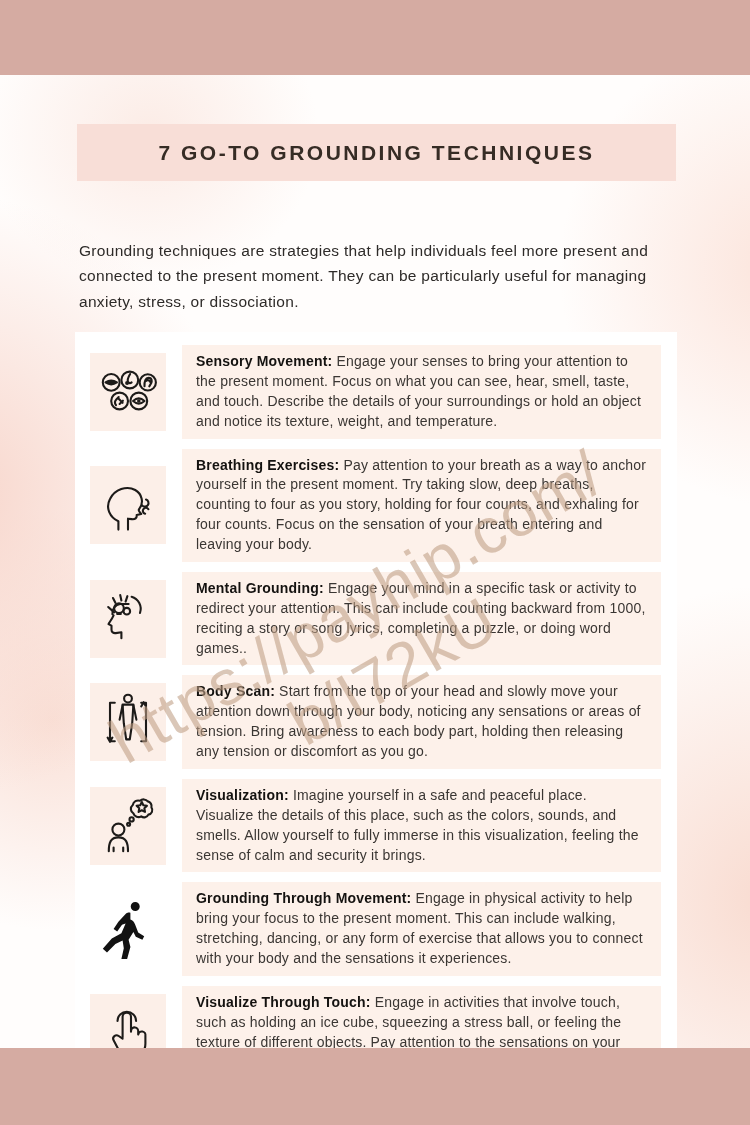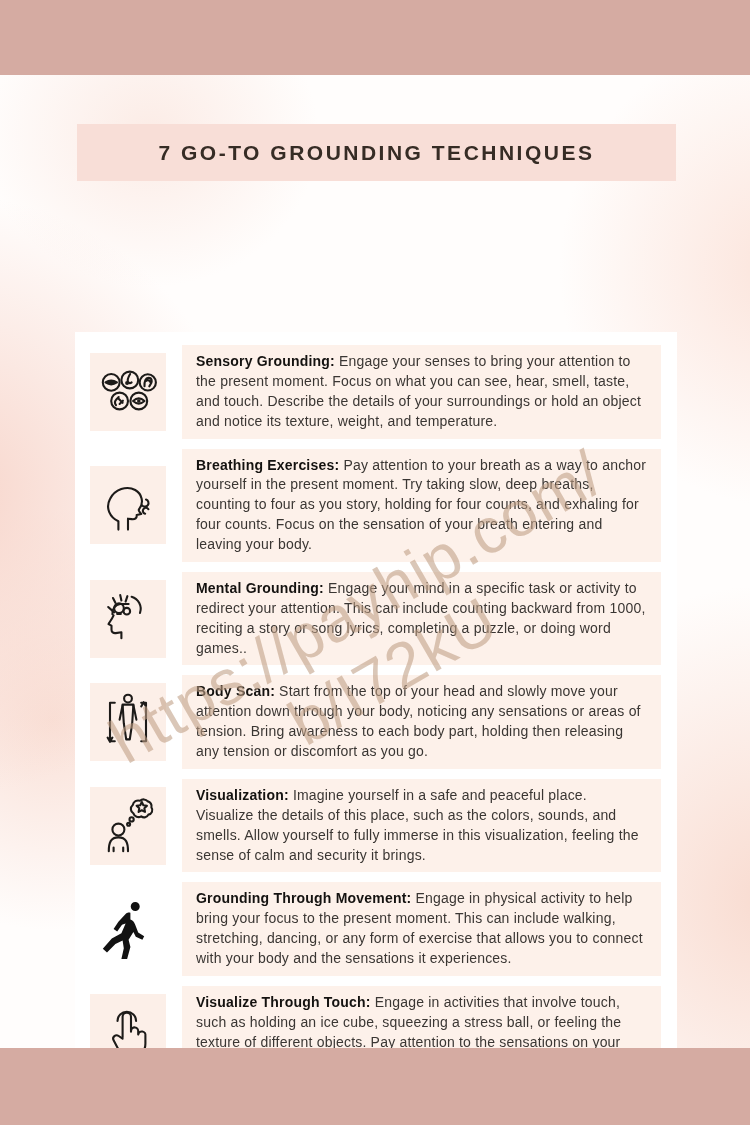--- a/index.html
+++ b/index.html
@@ -58,41 +58,42 @@
 </head>
 <body>
 
 <div class="page">
   <div class="strip strip-top"></div>
 
   <div class="title-band">
     <h1>7 GO-TO GROUNDING TECHNIQUES</h1>
   </div>
 
+  <p class="intro">Grounding techniques are strategies that help individuals feel more present and connected to the present moment. They can be particularly useful for managing anxiety, stress, or dissociation.</p>
 
   <div class="card">
     <div id="rows">
   <div class="row">
     <div class="icon-box boxed">
             <svg viewBox="0 0 100 100" fill="none" stroke="#1d1b19" stroke-width="3.5" stroke-linecap="round" stroke-linejoin="round">
     <circle cx="22" cy="34" r="14"></circle>
     <path d="M12.5 34 Q22 27.5 31.5 34 Q22 40.5 12.5 34 Z M14 34 H30"></path>
     <circle cx="53" cy="30" r="14"></circle>
     <path d="M53.5 20 c-3.5 6 -5 10 -3.5 13 q2.5 4 6 1"></path>
     <circle cx="48.5" cy="35" r="1.6"></circle>
     <circle cx="83" cy="34" r="13.5"></circle>
     <path d="M77.5 40.5 c-.5-8 2-14 6.5-14 3.5 0 5.5 2.5 5.5 5.5 0 3.5-2.5 5-4 8.5 m-5-9 a3.5 3.5 0 0 1 6 1.5"></path>
     <circle cx="36" cy="65" r="14"></circle>
     <path d="M30 72 c-2.5-3.5-2-7 .5-9.5 l4-4 m1.5 11.5 5.5-5.5 m-7.5-3.5 7 7"></path>
     <circle cx="68" cy="65" r="14"></circle>
     <path d="M58.5 65 q9.5-8.5 19 0 q-9.5 8.5-19 0 Z"></path>
     <circle cx="68" cy="65" r="3" fill="#1d1b19" stroke="none"></circle>
   </svg>
           </div>
-    <p class="row-text"><b class="row-label">Sensory Grounding: </b><span class="row-body">Engage your senses to bring your attention to the present moment. Focus on what you can see, hear, smell, taste, and touch. Describe the details of your surroundings or hold an object and notice its texture, weight, and temperature.</span></p>
+    <p class="row-text"><b class="row-label">Sensory Movement: </b><span class="row-body">Engage your senses to bring your attention to the present moment. Focus on what you can see, hear, smell, taste, and touch. Describe the details of your surroundings or hold an object and notice its texture, weight, and temperature.</span></p>
   </div>
 
   <div class="row">
     <div class="icon-box boxed">
             <svg viewBox="0 0 100 100" fill="none" stroke="#1d1b19" stroke-width="3.5" stroke-linecap="round" stroke-linejoin="round">
     <path d="M34 91 V77 C20 71 12 55 20 40 C28 24 48 17 62 25 C73 31 77 46 69 56 c-1.5 1.8-1.5 3.2 0 5.2 l3 3.8 -7.5 1.6 c.6 5-2.5 7.8-8.3 7 l-6.2-.8 V91"></path>
     <path d="M80 41 a6 6 0 1 1 -6.5 9.5"></path>
     <path d="M84 57 a5 5 0 1 0 -5.5 7.5"></path>
   </svg>
           </div>

